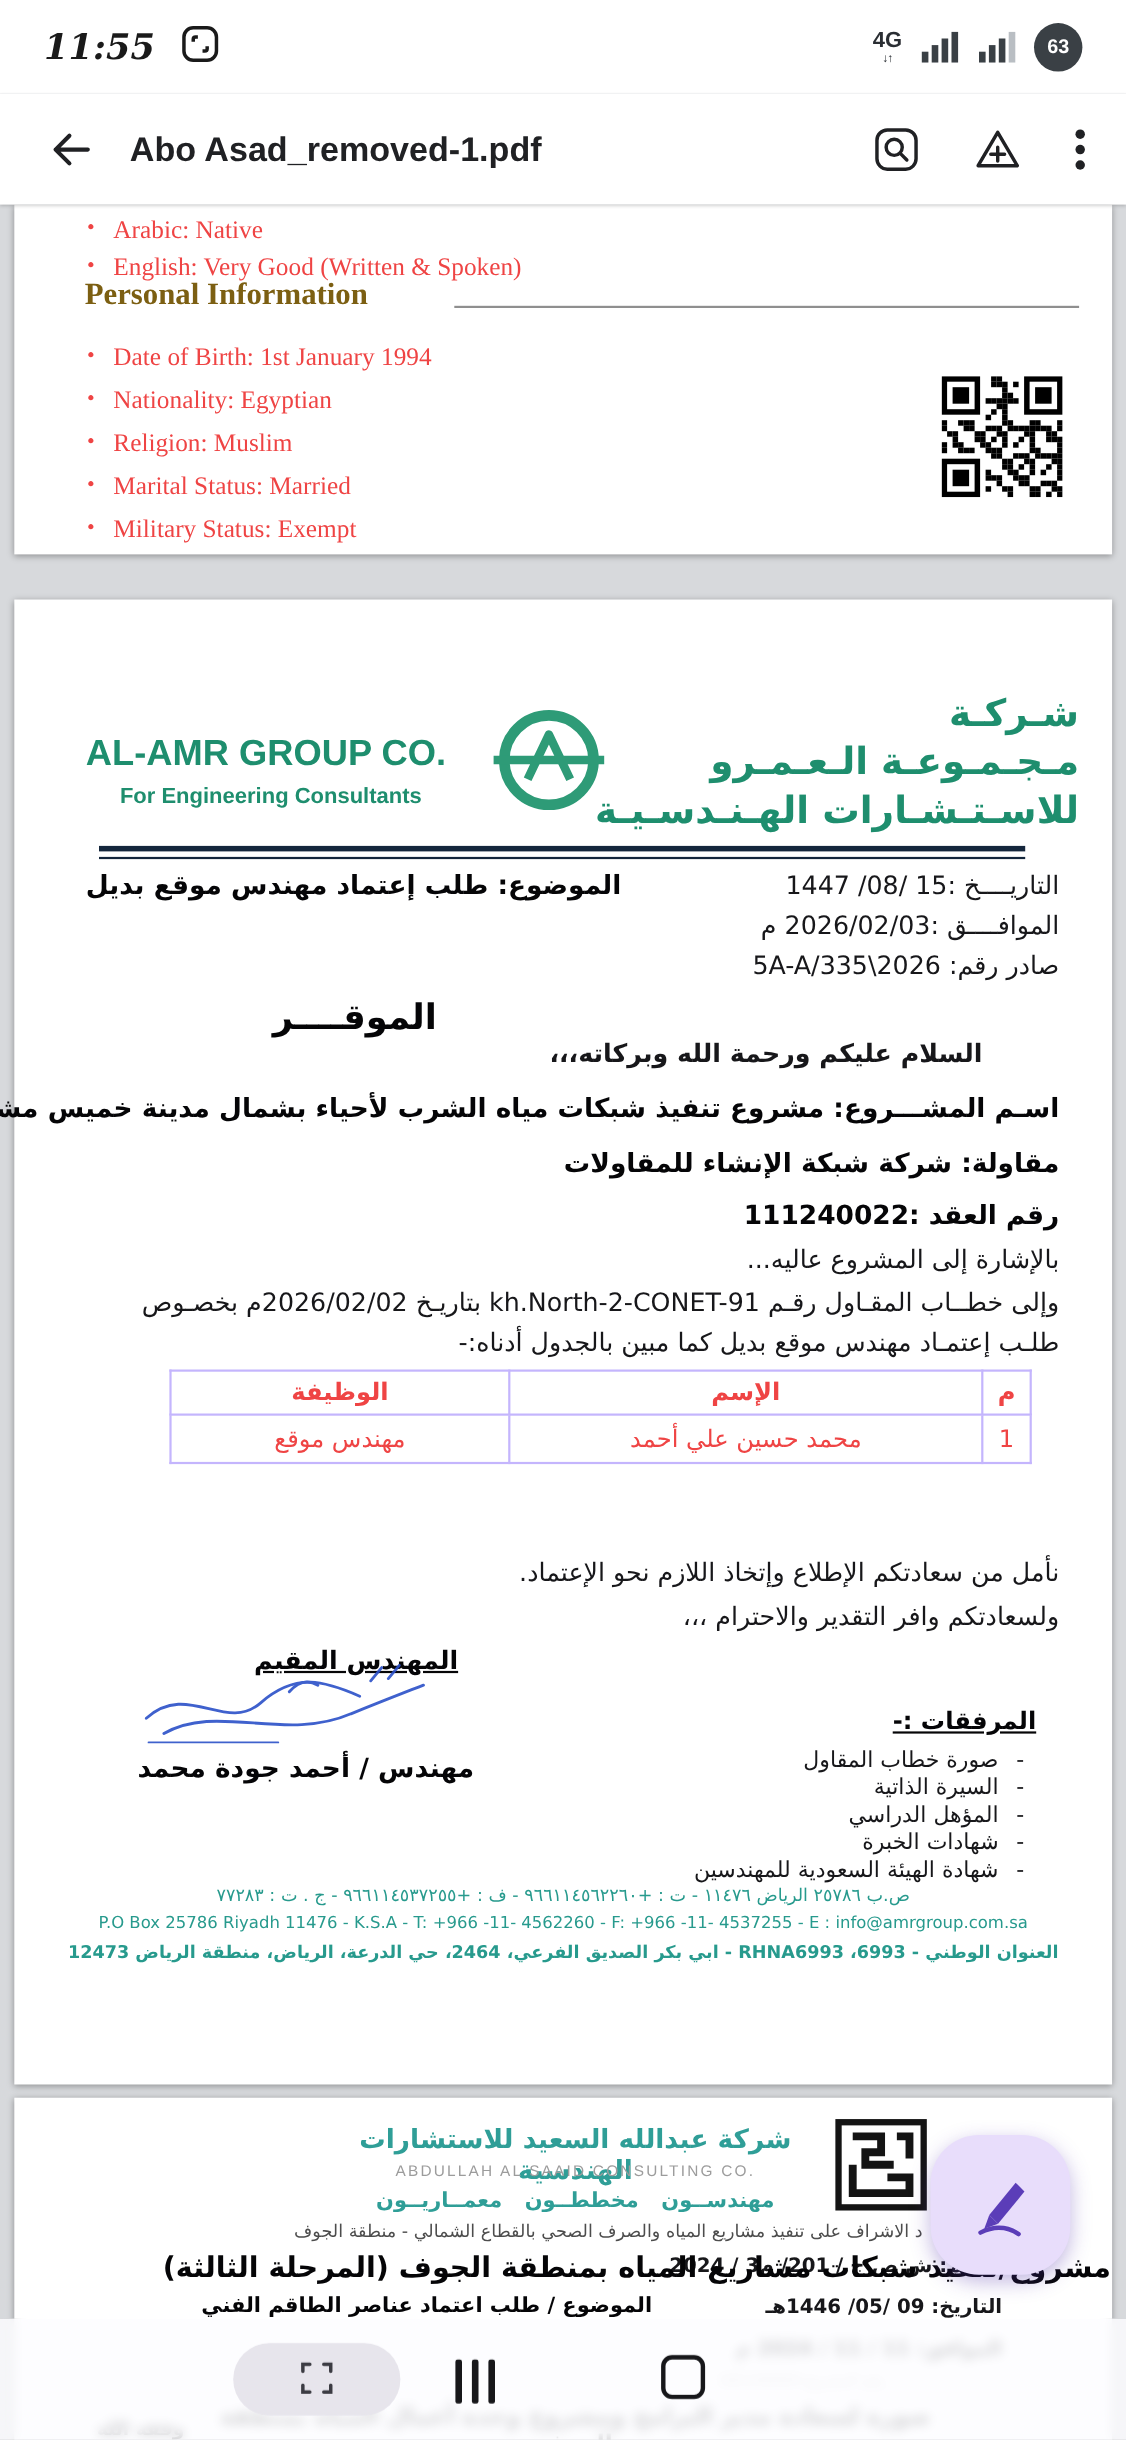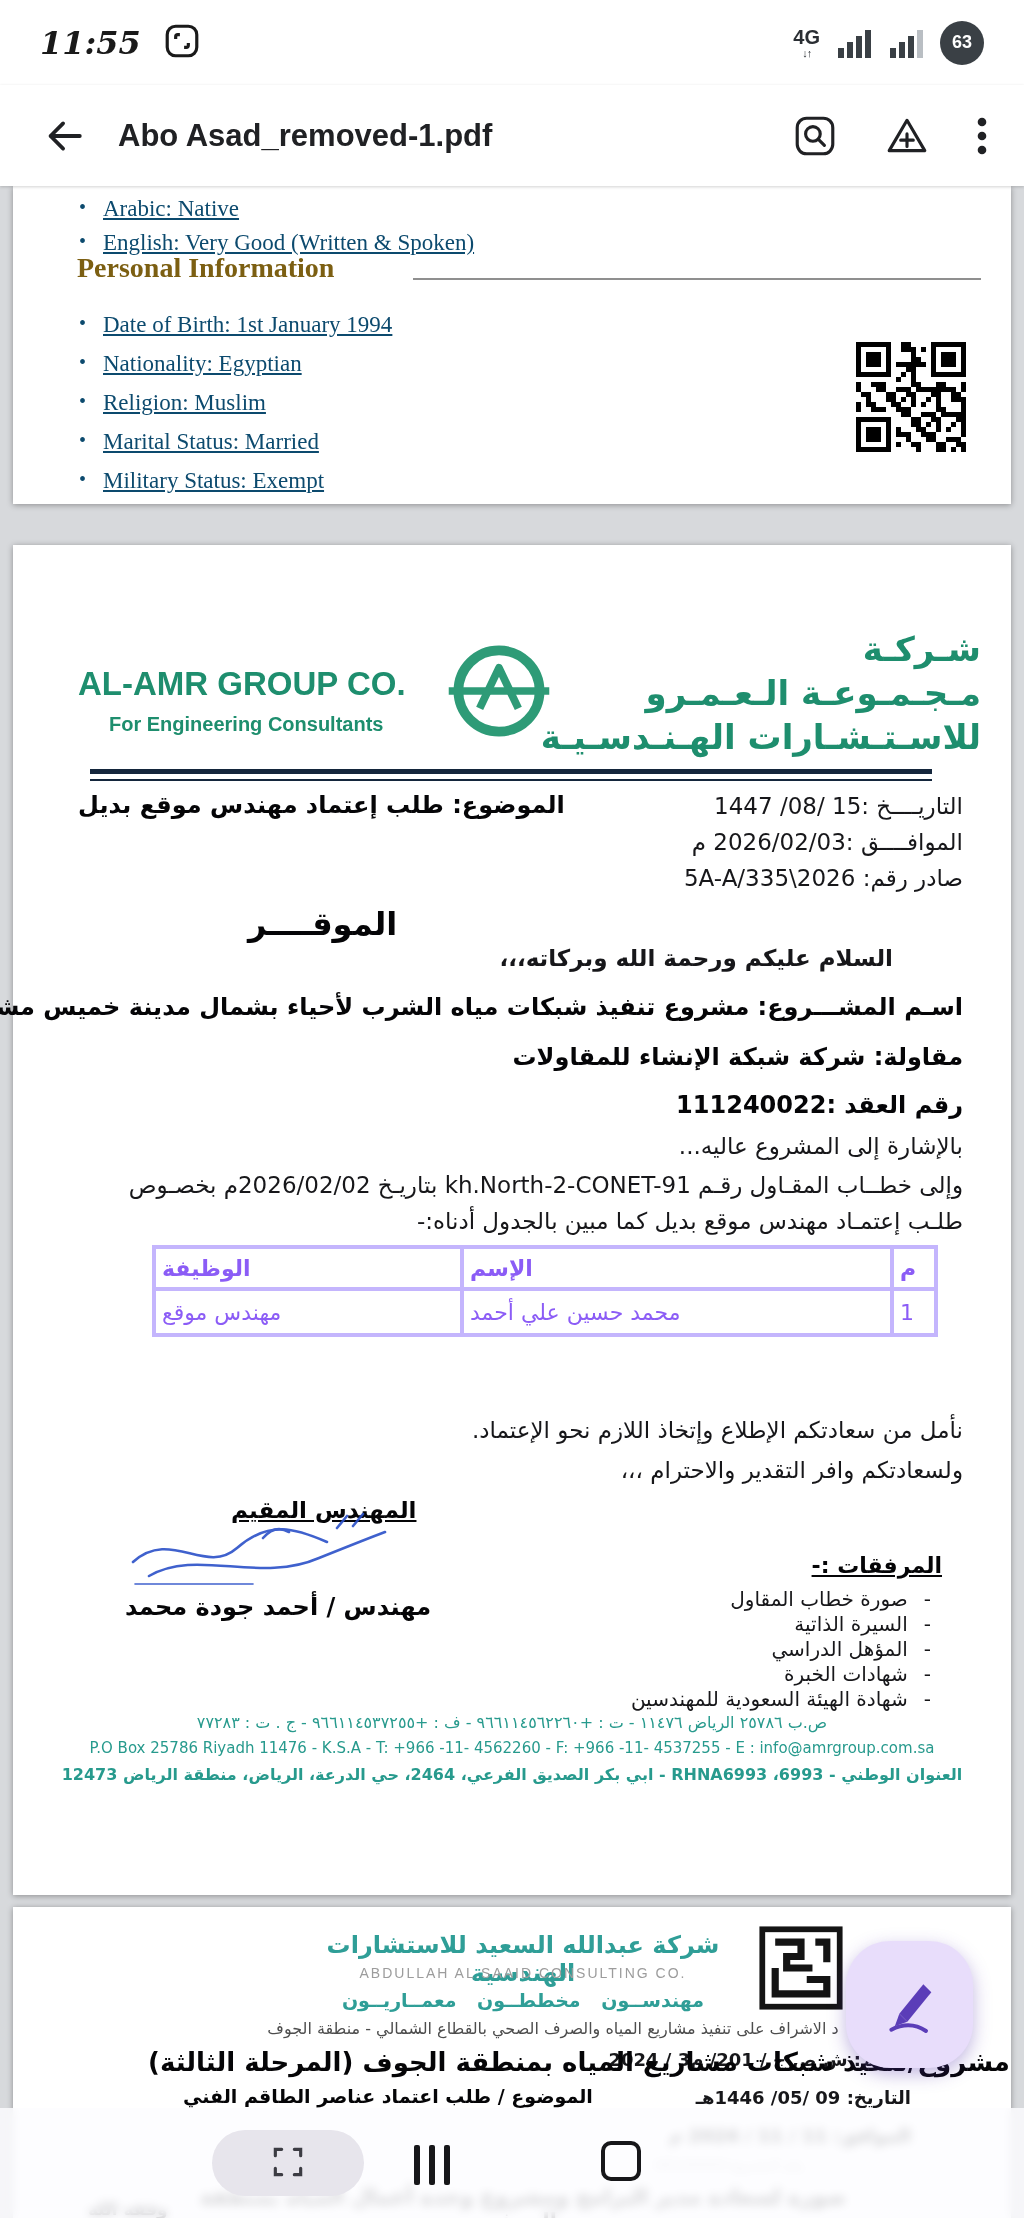--- a/index.html
+++ b/index.html
@@ -28,36 +28,36 @@
   .tb-actions{display:flex;align-items:center;gap:30px;}
 
   
   .page{position:absolute;left:13px;width:998px;background:#fff;box-shadow:0 1px 6px rgba(0,0,0,.35);}
   .page1{top:186px;height:318px;z-index:5;}
   .page2{top:545px;height:1350px;z-index:5;}
   .page3{top:1907px;height:311px;z-index:5;overflow:hidden;}
 
   .abs{position:absolute;}
   
-  .cv-li{position:absolute;left:90px;font-family:"Liberation Serif",serif;font-size:23px;color:#0c4a6e;white-space:nowrap;text-decoration:underline;}
+  .cv-li{position:absolute;left:90px;font-family:"Liberation Serif",serif;font-size:23px;color:#ef4444;white-space:nowrap;}
   .cv-li::before{content:"•";position:absolute;left:-24px;font-size:20px;}
   .cv-h{position:absolute;left:64px;font-family:"Liberation Serif",serif;font-weight:700;font-size:28px;color:#7c5f12;white-space:nowrap;}
   .cv-rule{position:absolute;height:0;border-top:2px solid #8f8f8f;}
 
   
   .ar{position:absolute;direction:rtl;text-align:right;font-family:"DejaVu Sans",sans-serif;
       font-size:23px;color:#17171a;white-space:nowrap;}
   .ar.wrap{white-space:normal;line-height:36px;}
   .b{font-weight:700;color:#050507;}
   .lh-en{position:absolute;font-weight:700;color:#1e8e6e;font-family:"Liberation Sans",sans-serif;white-space:nowrap;}
   .ar-name{position:absolute;right:30px;direction:rtl;text-align:right;font-weight:700;font-size:34px;color:#1e8e6e;white-space:nowrap;font-family:"DejaVu Sans",sans-serif;}
   .rule-thick{position:absolute;left:77px;width:842px;height:5px;background:#14263c;}
   .rule-thin{position:absolute;left:77px;width:842px;height:2px;background:#14263c;}
   table.app{position:absolute;border-collapse:collapse;direction:rtl;table-layout:fixed;font-family:"DejaVu Sans",sans-serif;}
-  table.app th,table.app td{border:4px solid #c4b5fd;text-align:left;font-size:22px;color:#8b5cf6;padding:2px 6px;}
+  table.app th,table.app td{border:2px solid #c4b5fd;text-align:center;font-size:22px;color:#ef4444;padding:2px 6px;}
   table.app th{font-weight:700;height:34px;}
   table.app td{height:38px;}
   .att-item{position:absolute;direction:rtl;font-size:20px;color:#17171a;white-space:nowrap;font-family:"DejaVu Sans",sans-serif;}
   .att-item::before{content:"-";margin-left:16px;}
   .p2footer{position:absolute;left:40px;right:40px;text-align:center;color:#279a8d;direction:rtl;white-space:nowrap;font-family:"DejaVu Sans",sans-serif;}
 
   
   .p3-teal{color:#2f9e97;}
   .p3-center{position:absolute;left:290px;width:440px;text-align:center;direction:rtl;font-family:"DejaVu Sans",sans-serif;}
 

